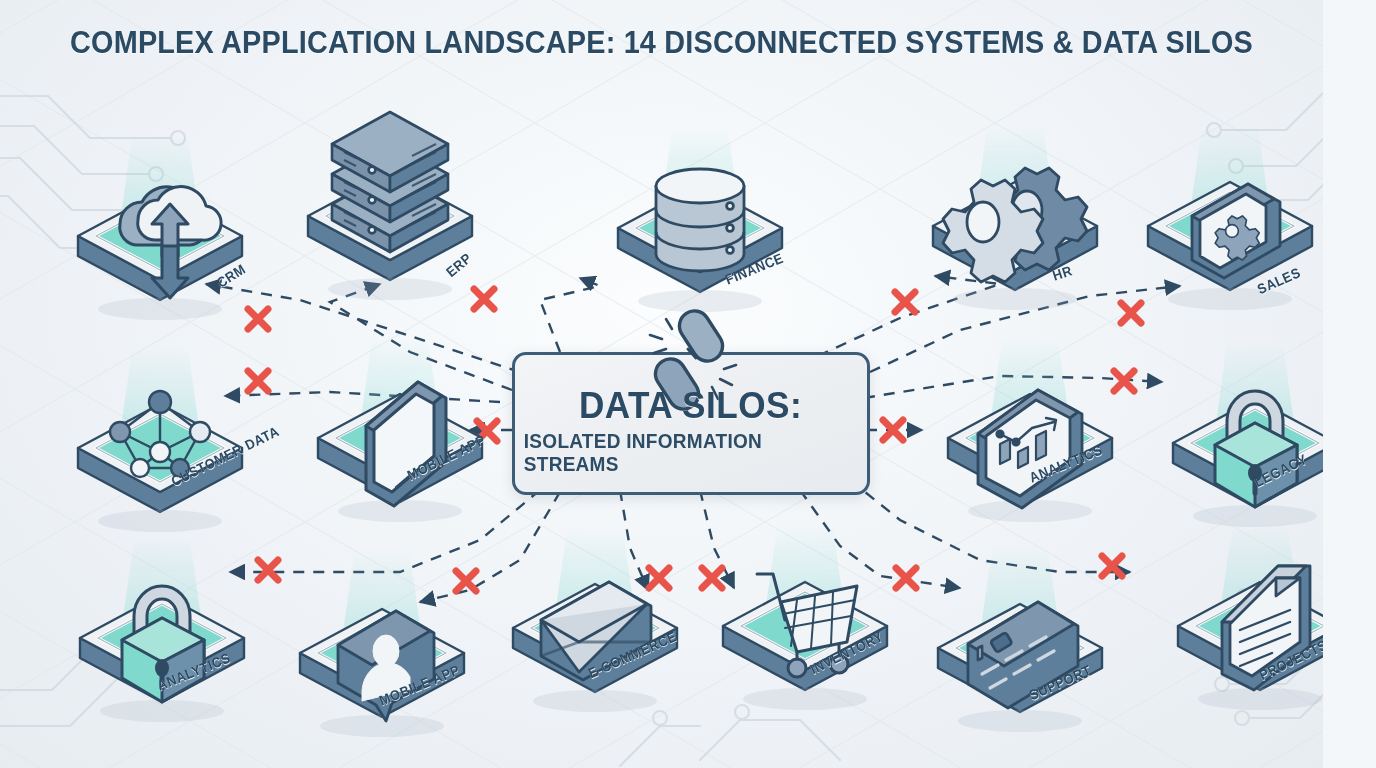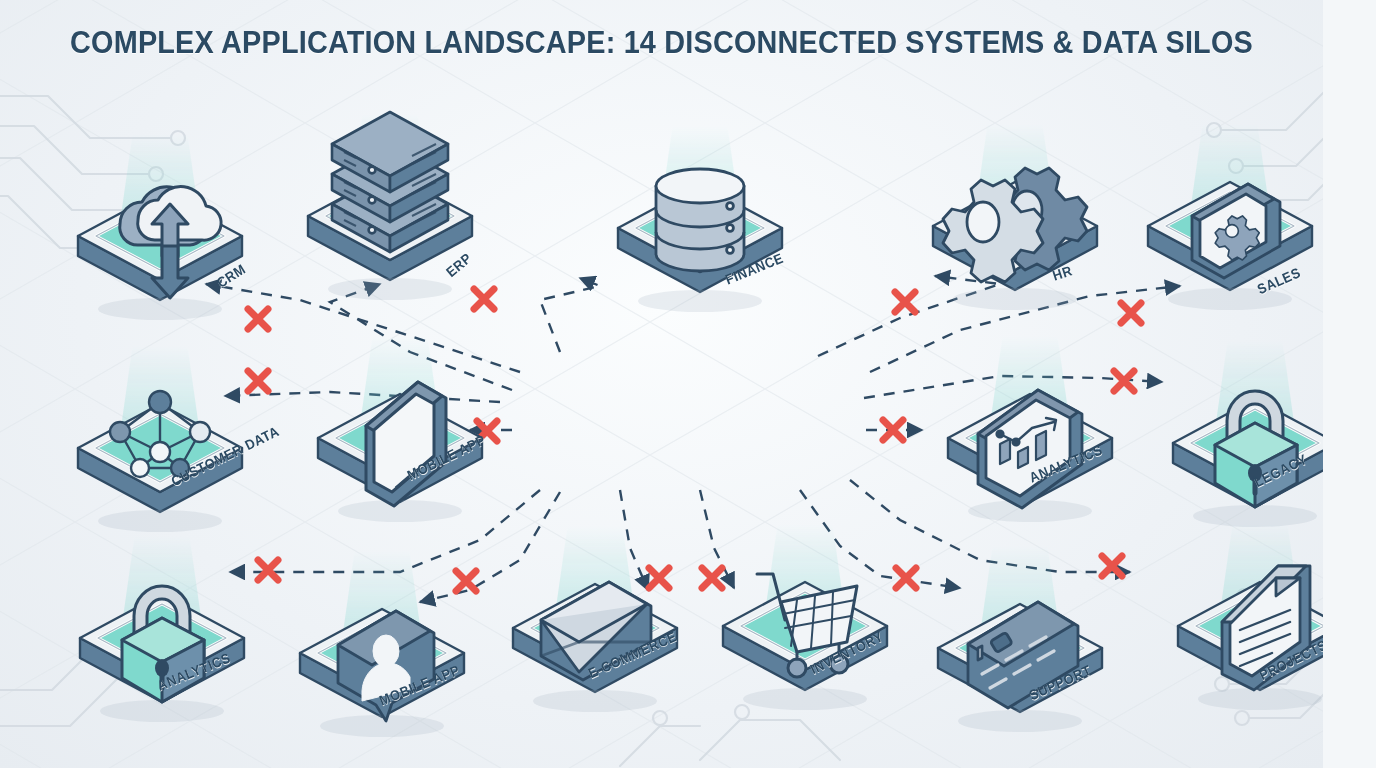--- a/index.html
+++ b/index.html
@@ -564,14 +564,37 @@
               <path d="M80 124 L130 104"></path>
         <path d="M80 136 L130 116"></path>
               <path d="M80 148 L112 135"></path>
       </g>
     </g>
         </svg>
         <div class="lbl" style="left: 100px; top: 150px; transform: rotate(-26deg) scaleX(0.92);">PROJECTS</div>
       </div>
     </div>
 
+  <div class="center-card">
+    <div class="chain-wrap">
+      <svg width="110" height="116" viewBox="0 0 110 116">
+        <g stroke="#2f4a63" stroke-width="3.4" fill="#8ea4bb" stroke-linejoin="round">
+          <rect x="50" y="6" width="30" height="54" rx="15" transform="rotate(-33 65 33)" fill="#9cb0c4"></rect>
+          <rect x="26" y="54" width="30" height="54" rx="15" transform="rotate(-33 41 81)" fill="#8ea4bb"></rect>
+        </g>
+        <g stroke="#2f4a63" stroke-width="3" stroke-linecap="round" fill="none">
+          <path d="M52 46 L60 55"></path>
+        </g>
+        <g stroke="#2f4a63" stroke-width="2.6" stroke-linecap="round">
+          <path d="M36 26 L30 16"></path>
+            <path d="M26 36 L14 32"></path>
+            <path d="M30 46 L18 50"></path>
+          <path d="M88 66 L100 62"></path>
+            <path d="M84 76 L96 82"></path>
+            <path d="M76 84 L82 96"></path>
+        </g>
+      </svg>
+    </div>
+    <div class="center-title">DATA SILOS:</div>
+    <div class="center-sub">ISOLATED INFORMATION STREAMS</div>
+  </div>
 
 </div>
 
 </body></html>

